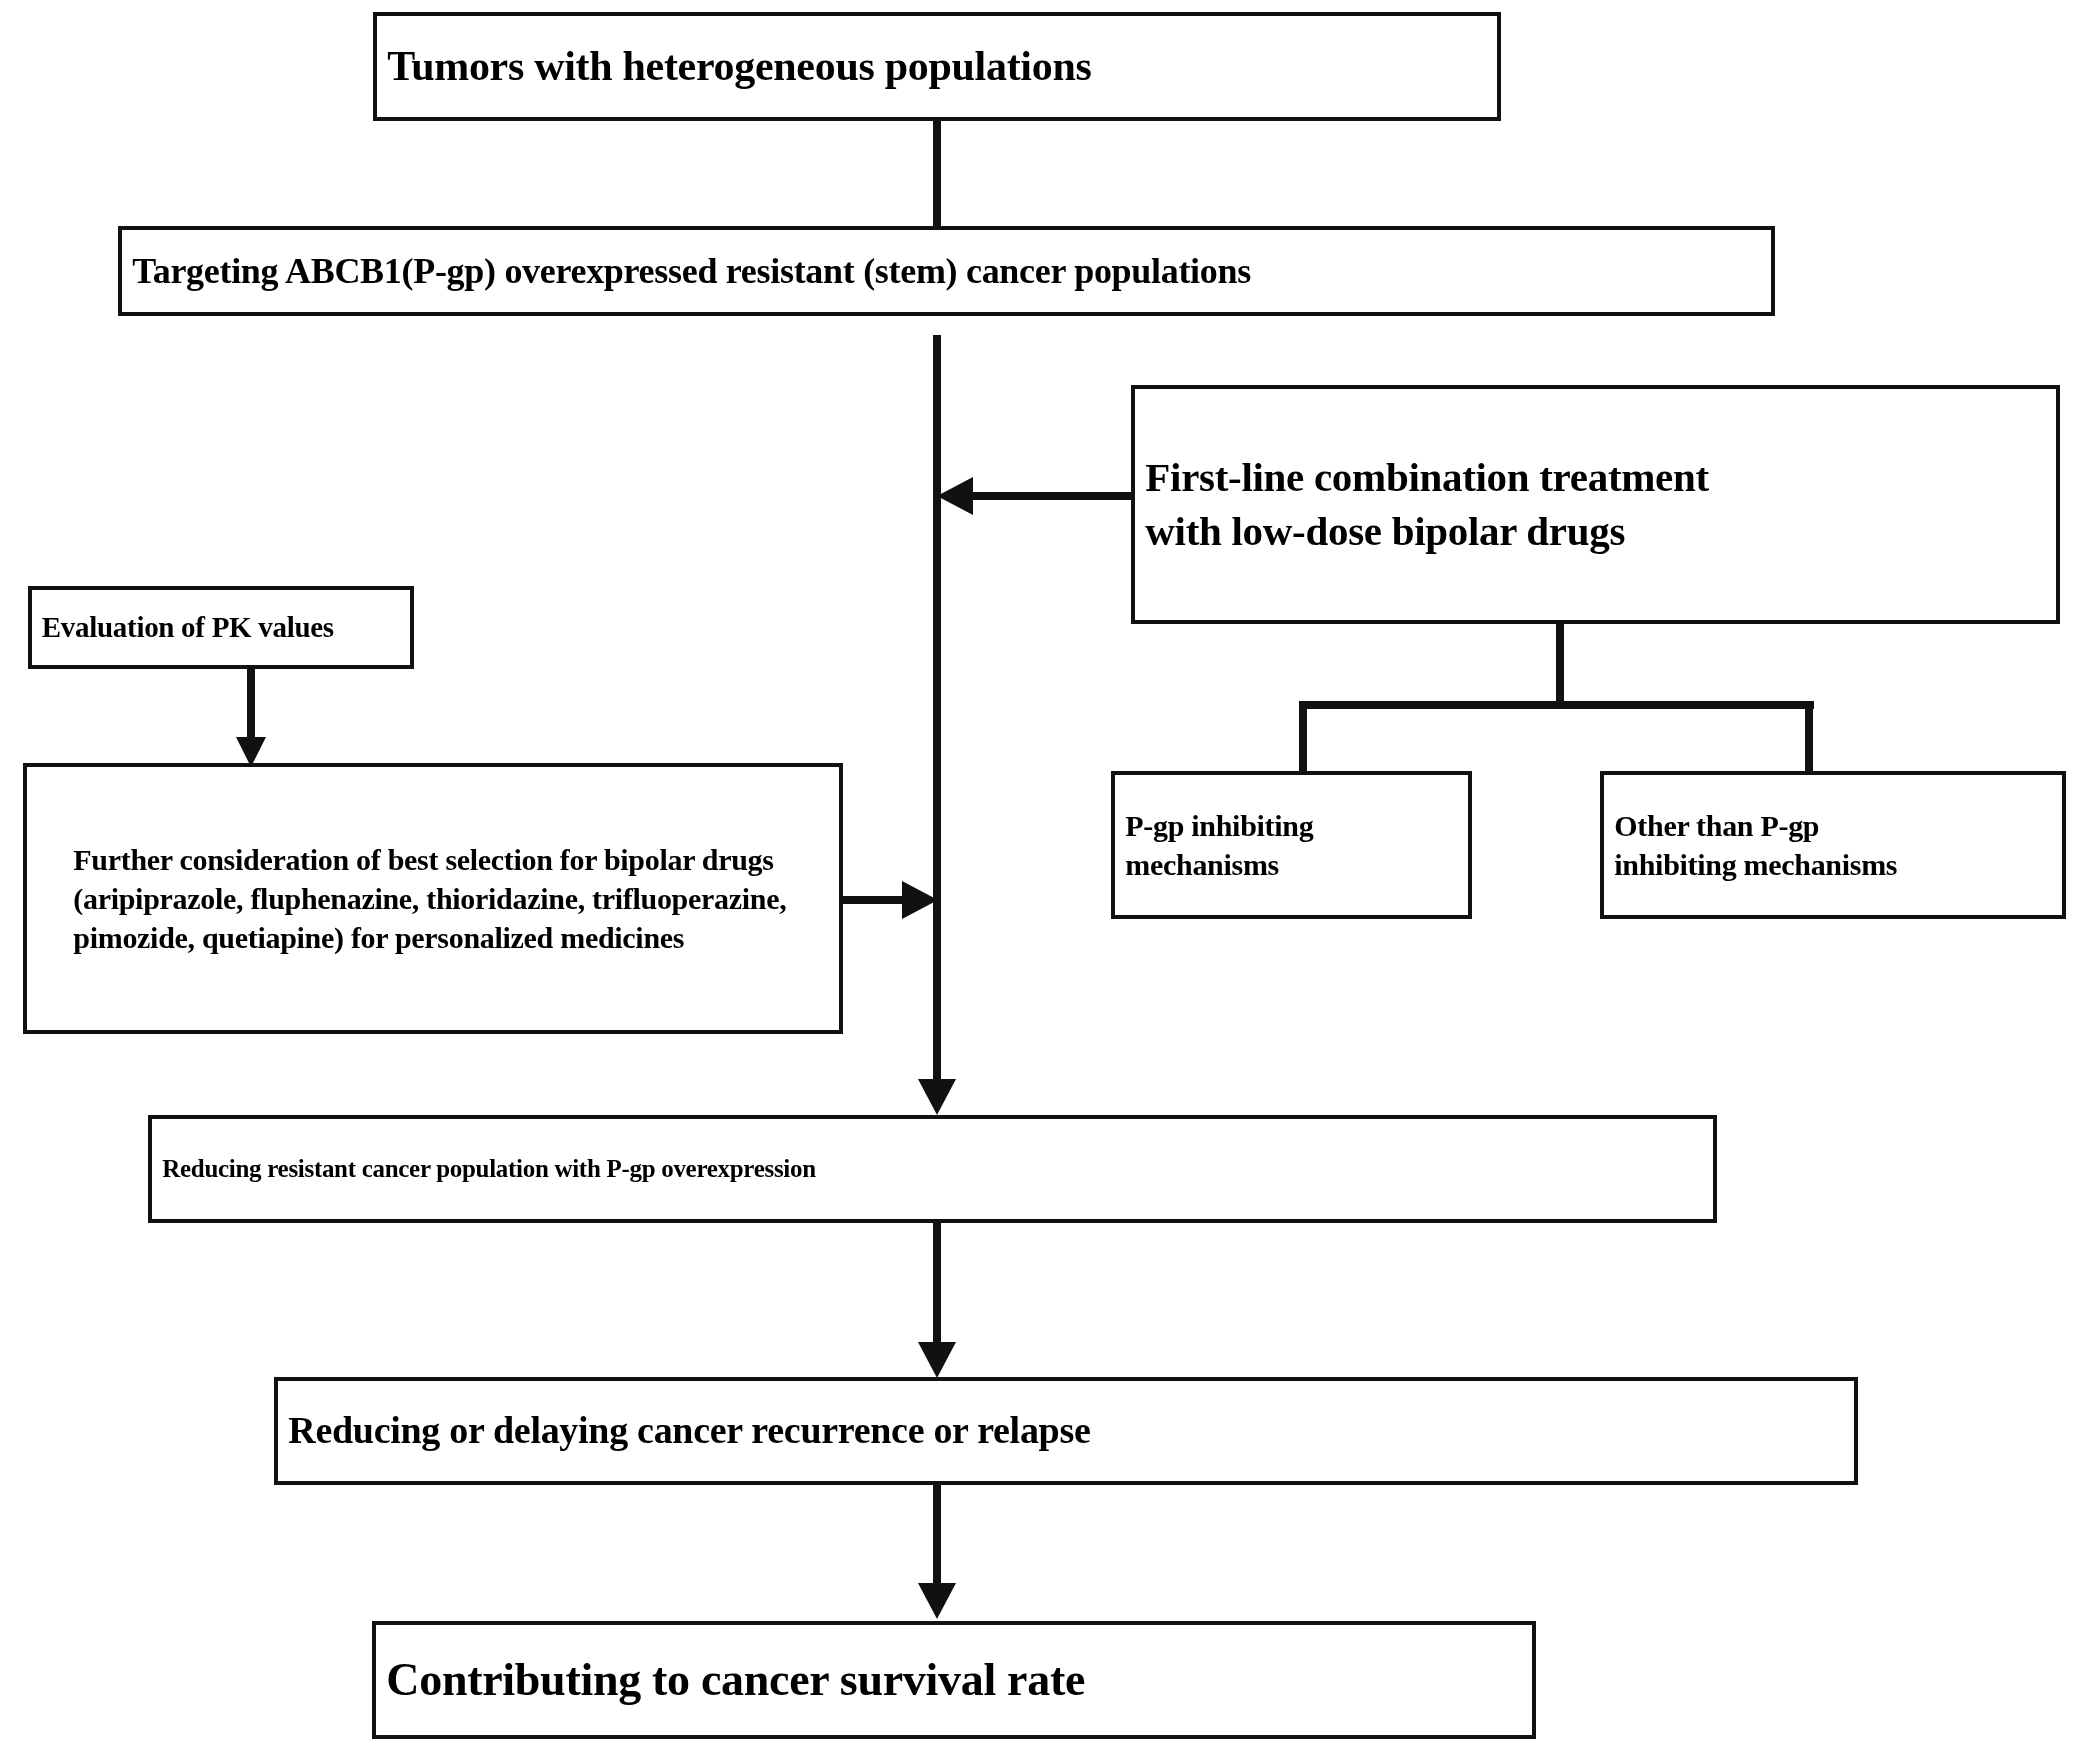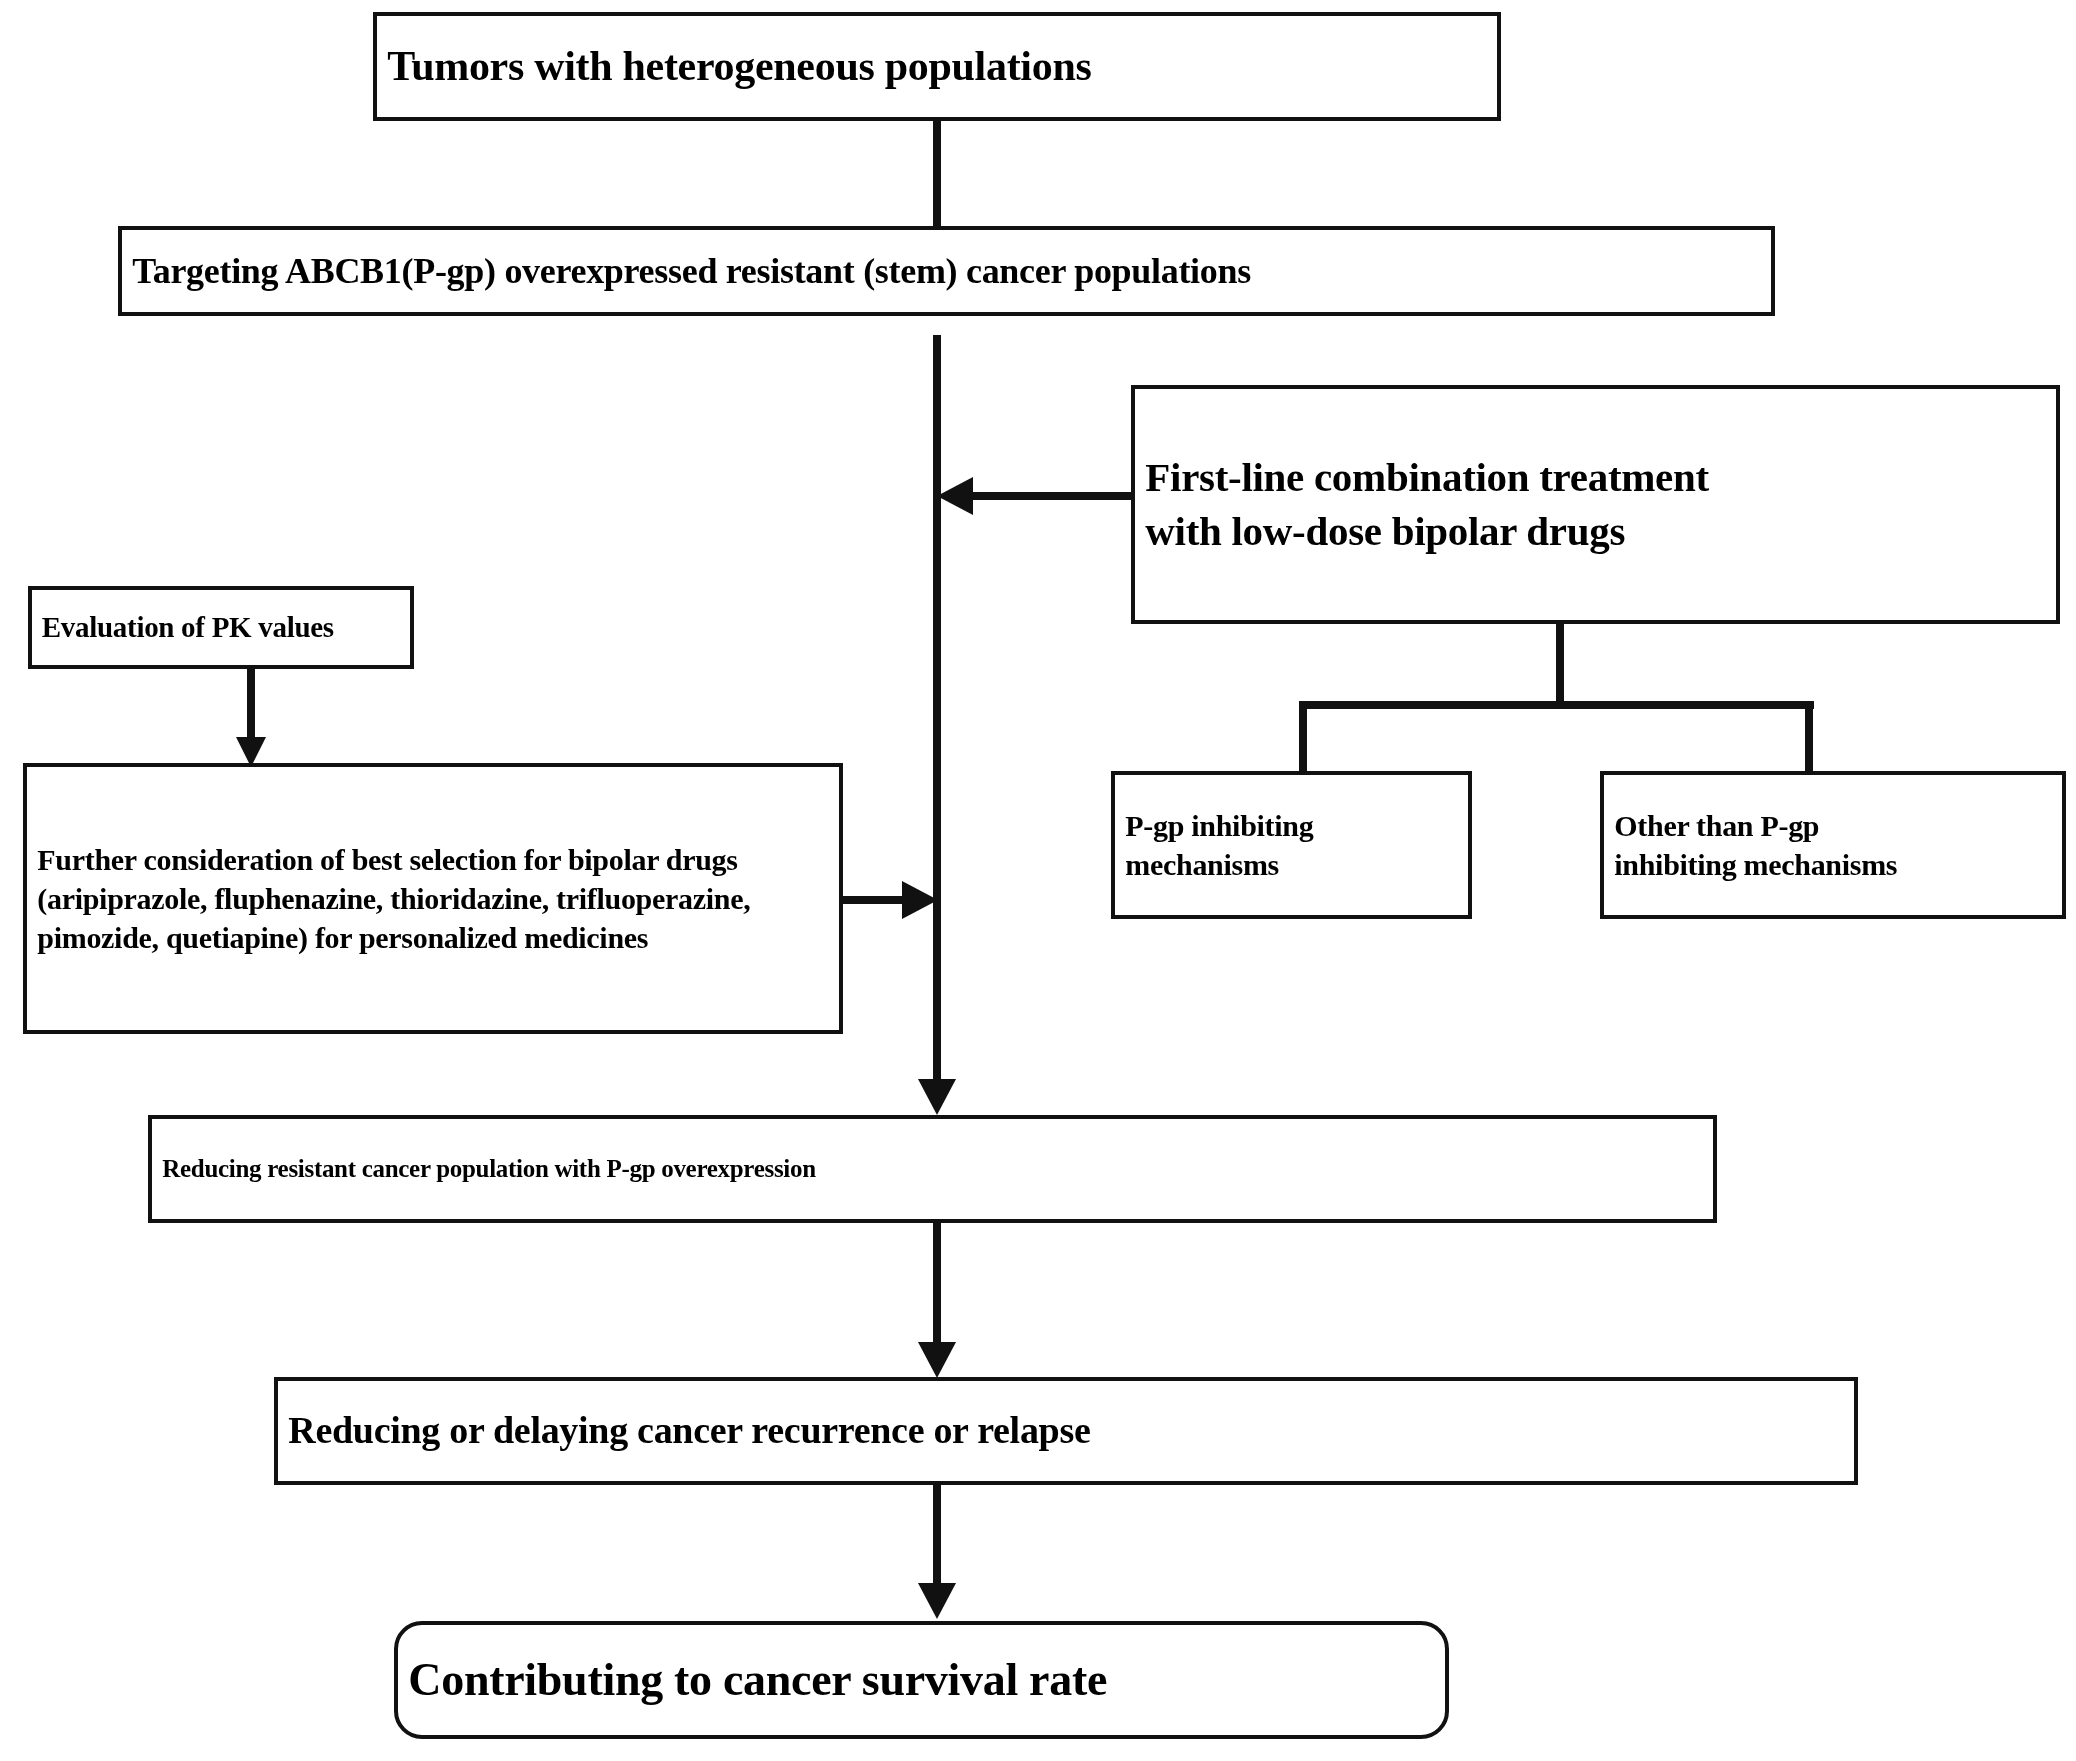--- a/index.html
+++ b/index.html
@@ -125,21 +125,21 @@
 
   <div class="node" style="left:1131px; top:385px; width:929px; height:239px; font-size:41px;">
     <span class="txt">First-line combination treatment
 with low-dose bipolar drugs</span>
   </div>
 
   <div class="node" style="left:27.5px; top:586px; width:386px; height:83px; font-size:29px;">
     <span class="txt">Evaluation of PK values</span>
   </div>
 
-  <div class="node left-align" style="left:23px; top:763px; width:820px; height:271px; font-size:30px;">
+  <div class="node left-align" style="left:23px; top:763px; width:820px; height:271px; font-size:30px;padding-left:36px;">
     <span class="txt">Further consideration of best selection for bipolar drugs (aripiprazole, fluphenazine, thioridazine, trifluoperazine, pimozide, quetiapine) for personalized medicines</span>
   </div>
 
   <div class="node left-align" style="left:1111px; top:771px; width:361px; height:148px; font-size:30px;">
     <span class="txt">P-gp inhibiting
 mechanisms</span>
   </div>
 
   <div class="node left-align" style="left:1600px; top:771px; width:466px; height:148px; font-size:30px;">
     <span class="txt">Other than P-gp
@@ -147,18 +147,18 @@
   </div>
 
   <div class="node" style="left:148px; top:1115px; width:1569px; height:108px; font-size:25px;">
     <span class="txt">Reducing resistant cancer population with P-gp overexpression</span>
   </div>
 
   <div class="node" style="left:274px; top:1377px; width:1584px; height:108px; font-size:38px;">
     <span class="txt">Reducing or delaying cancer recurrence or relapse</span>
   </div>
 
-  <div class="node" style="left:394px; top:1621px; width:1055px; height:118px; font-size:46px;border-radius:28px;">
+  <div class="node" style="left:372px; top:1621px; width:1164px; height:118px; font-size:46px;">
     <span class="txt">Contributing to cancer survival rate</span>
   </div>
 
 </div>
 
 
 </body></html>

